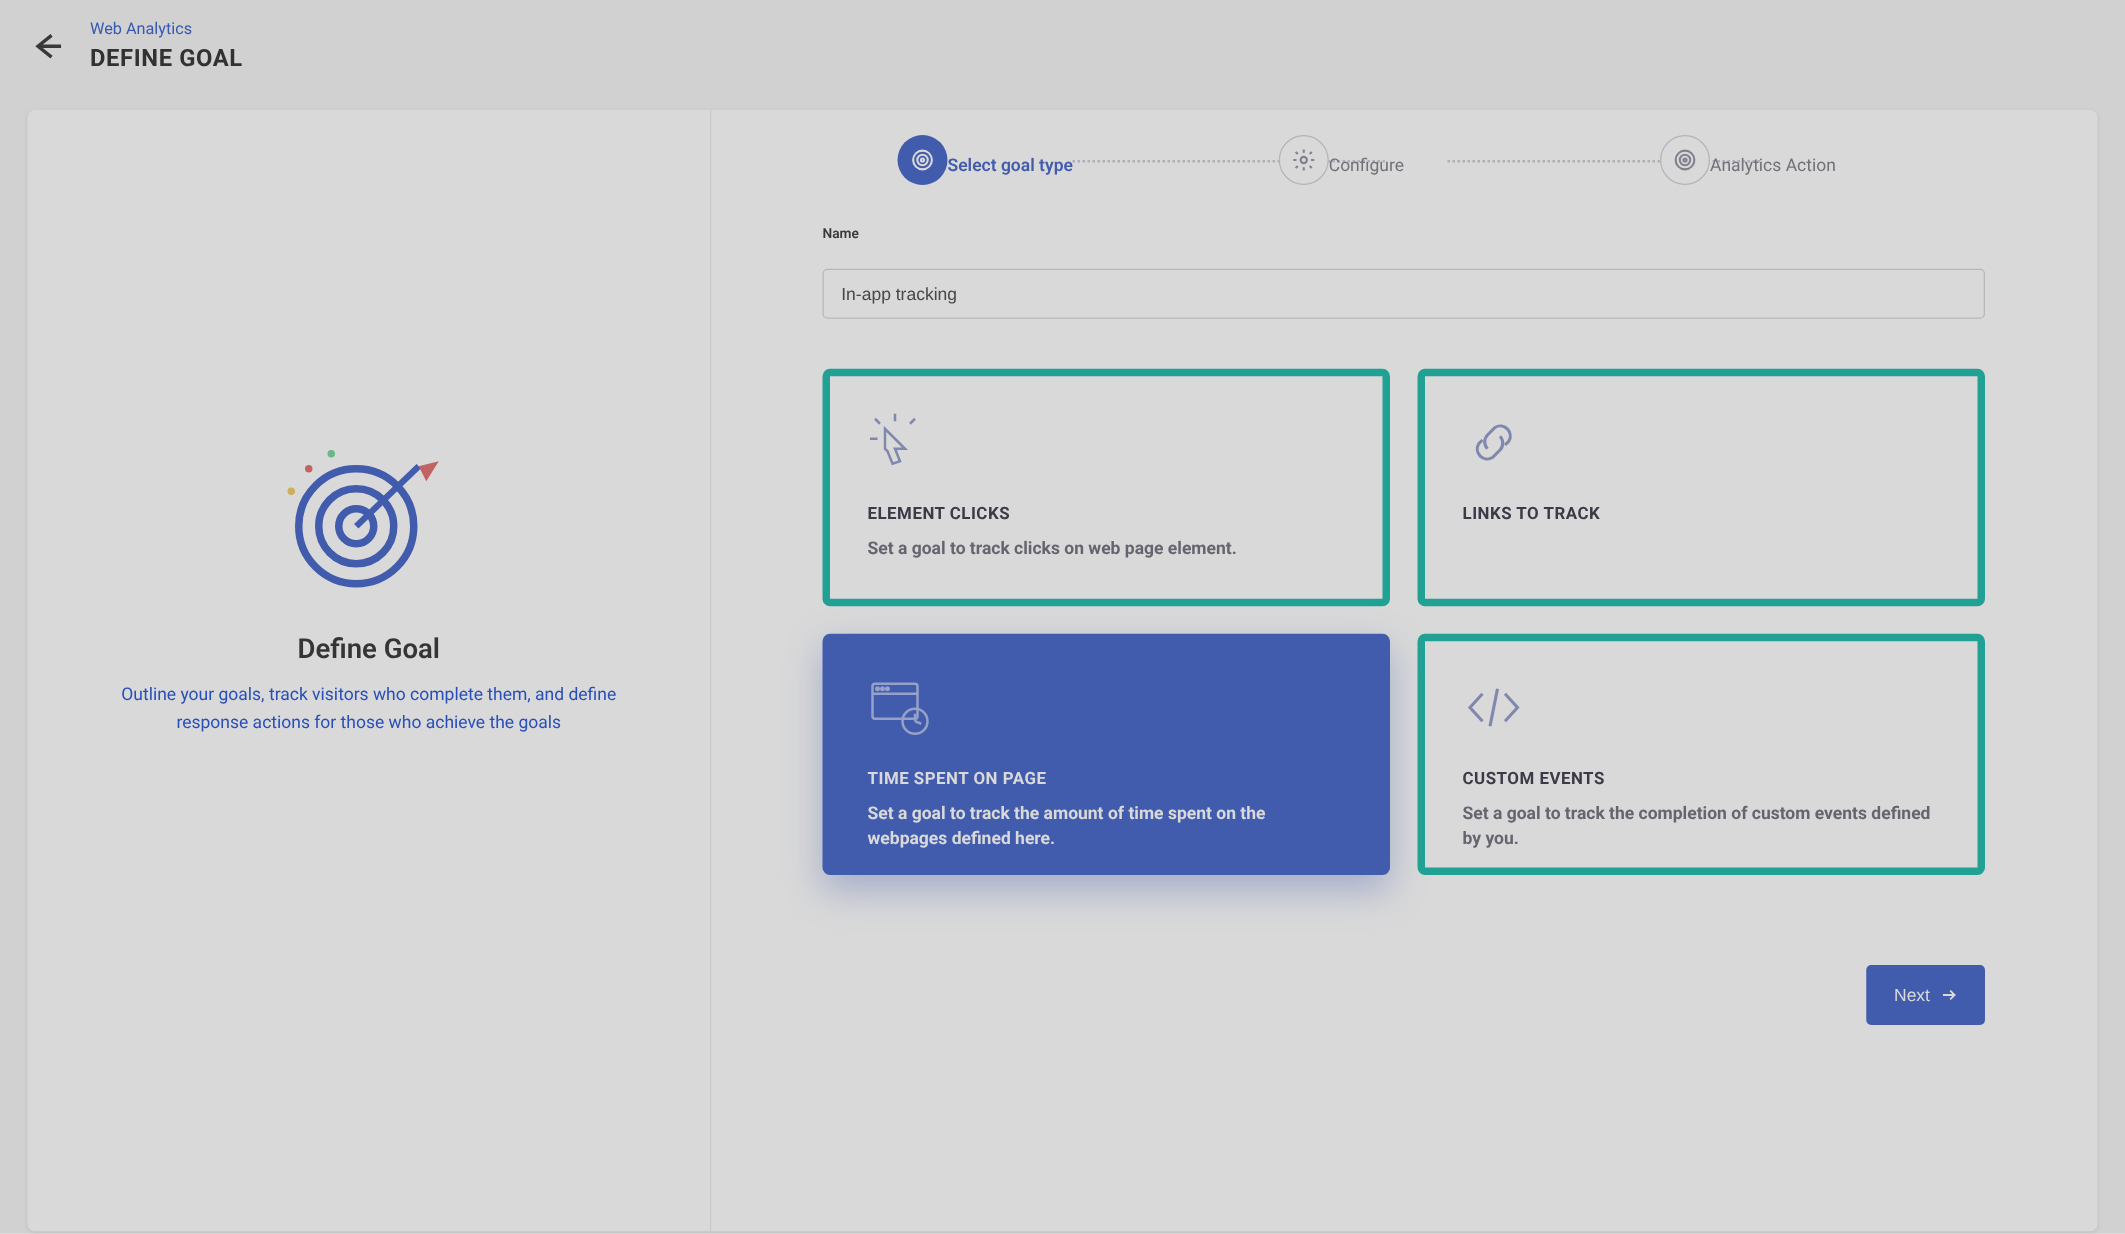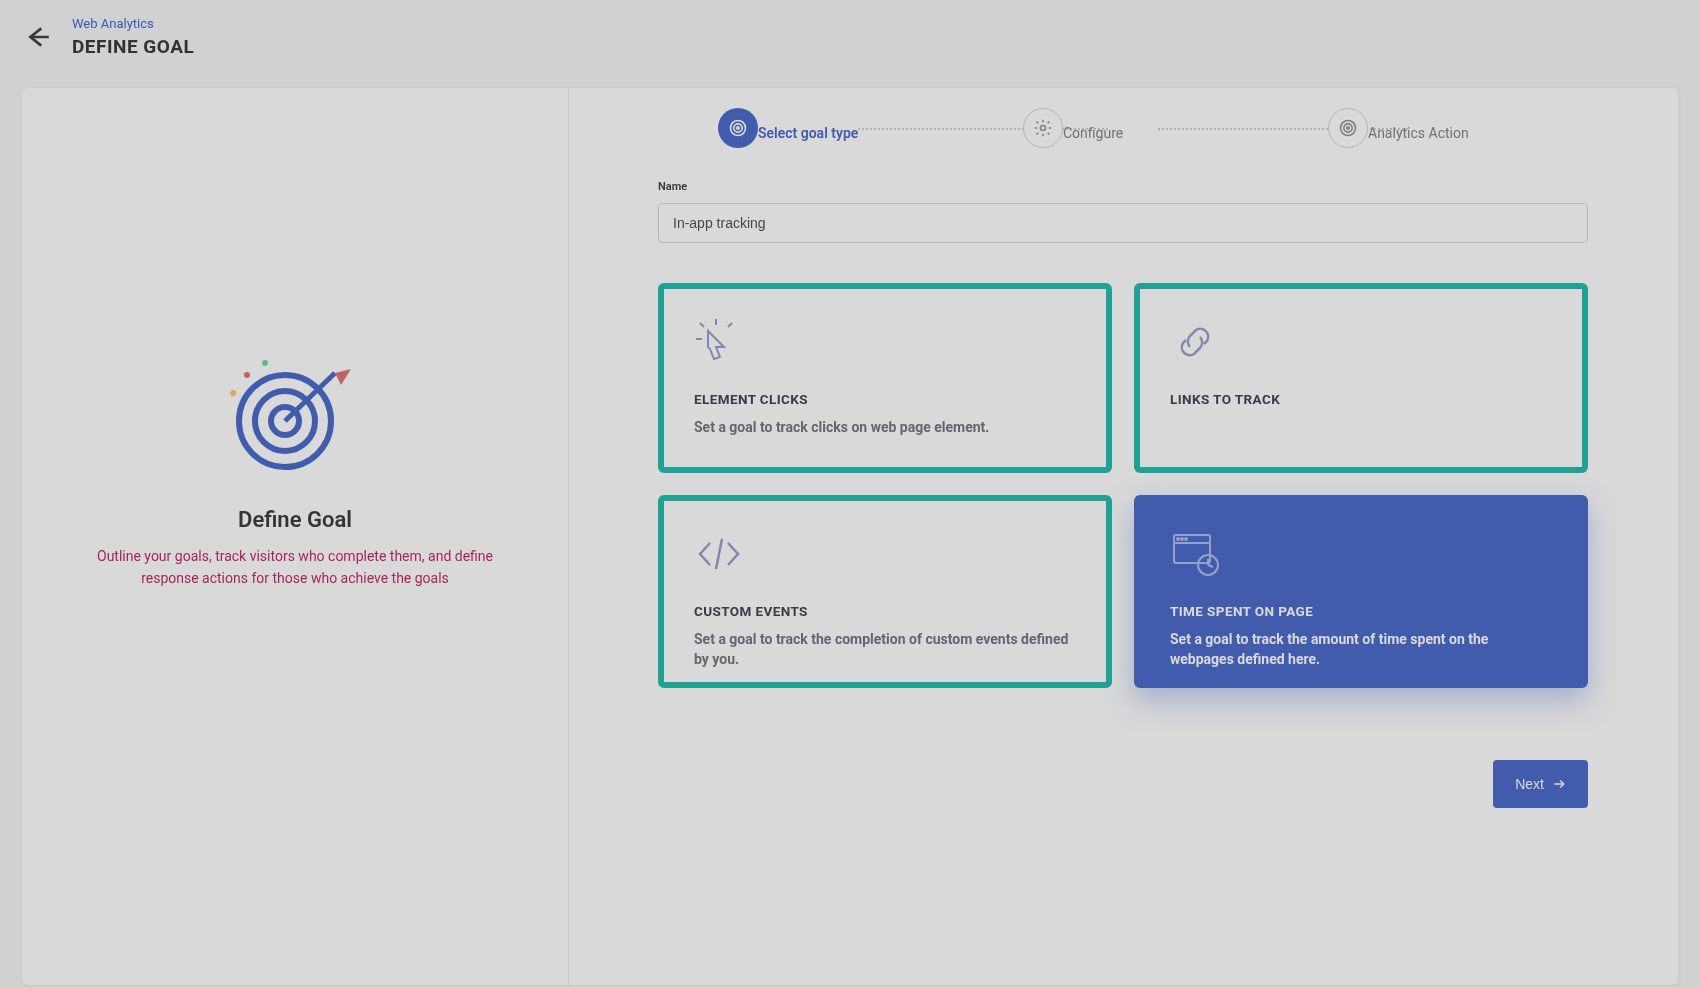--- a/index.html
+++ b/index.html
@@ -76,21 +76,21 @@
     width: 546px;
     display: flex;
     flex-direction: column;
     align-items: center;
     justify-content: center;
     padding: 40px 60px 180px 60px;
     text-align: center;
   }
   .illus { width: 160px; height: 130px; margin-bottom: 34px; }
   .left-title { font-size: 22px; font-weight: 600; color: #2e2e2e; margin-bottom: 14px; }
-  .left-desc { font-size: 14px; color: #be185d; line-height: 1.55; max-width: 460px; }
+  .left-desc { font-size: 14px; color: #1d4ed8; line-height: 1.55; max-width: 460px; }
 
   
   .right-panel {
     flex: 1;
     padding: 20px 90px 30px 90px;
     position: relative;
   }
 
   
   .stepper {
@@ -136,20 +136,21 @@
   .field-label { font-size: 11px; font-weight: 600; color: #333; margin-bottom: 10px; display: block; }
   .name-input {
     width: 100%;
     height: 40px;
     border: 1px solid #d4d4da;
     border-radius: 4px;
     padding: 0 14px;
     font-size: 14px;
     color: #444;
     margin-bottom: 40px;
+    margin-top: 12px;
   }
 
   
   .goal-grid {
     display: grid;
     grid-template-columns: 1fr 1fr;
     gap: 22px;
   }
   .goal-card {
     border: 6px solid #14b8a6;
@@ -297,49 +298,49 @@
       <div class="goal-card">
         <div class="gicon">
           <svg viewBox="0 0 50 50" fill="none" stroke-width="2.5">
             <path d="M20 30 a8 8 0 0 1 0-11 l6-6 a8 8 0 0 1 11 11 l-3 3"></path>
             <path d="M30 20 a8 8 0 0 1 0 11 l-6 6 a8 8 0 0 1 -11 -11 l3-3"></path>
           </svg>
         </div>
         <div class="gtitle">LINKS TO TRACK</div>
       </div>
 
-      <div class="goal-card">
-        <div class="gicon">
-          <svg viewBox="0 0 50 50" fill="none" stroke-width="2.5">
-            <polyline points="16,14 6,25 16,36"></polyline>
-            <polyline points="34,14 44,25 34,36"></polyline>
-            <line x1="28" y1="10" x2="22" y2="40"></line>
-          </svg>
-        </div>
-        <div class="gtitle">CUSTOM EVENTS</div>
-        <div class="gdesc">Set a goal to track the completion of custom events defined by you.</div>
-      </div>
-
       <div class="goal-card selected">
         <div class="gicon">
           <svg viewBox="0 0 50 50" fill="none" stroke-width="2">
             <rect x="4" y="6" width="36" height="28" rx="2"></rect>
             <line x1="4" y1="14" x2="40" y2="14"></line>
             <circle cx="8" cy="10" r="1"></circle>
               <circle cx="12" cy="10" r="1"></circle>
               <circle cx="16" cy="10" r="1"></circle>
             <circle cx="38" cy="36" r="10"></circle>
             <line x1="38" y1="36" x2="38" y2="30"></line>
               <line x1="38" y1="36" x2="43" y2="38"></line>
           </svg>
         </div>
         <div class="gtitle">TIME SPENT ON PAGE</div>
         <div class="gdesc">Set a goal to track the amount of time spent on the webpages defined here.</div>
       </div>
 
+      <div class="goal-card">
+        <div class="gicon">
+          <svg viewBox="0 0 50 50" fill="none" stroke-width="2.5">
+            <polyline points="16,14 6,25 16,36"></polyline>
+            <polyline points="34,14 44,25 34,36"></polyline>
+            <line x1="28" y1="10" x2="22" y2="40"></line>
+          </svg>
+        </div>
+        <div class="gtitle">CUSTOM EVENTS</div>
+        <div class="gdesc">Set a goal to track the completion of custom events defined by you.</div>
+      </div>
+
     </div>
 
     
     <div class="next-row">
       <button class="next-btn">
         <span>Next</span>
         <svg viewBox="0 0 24 24">
             <path d="M4 12 H20 M14 6 L20 12 L14 18"></path>
           </svg>
       </button>

